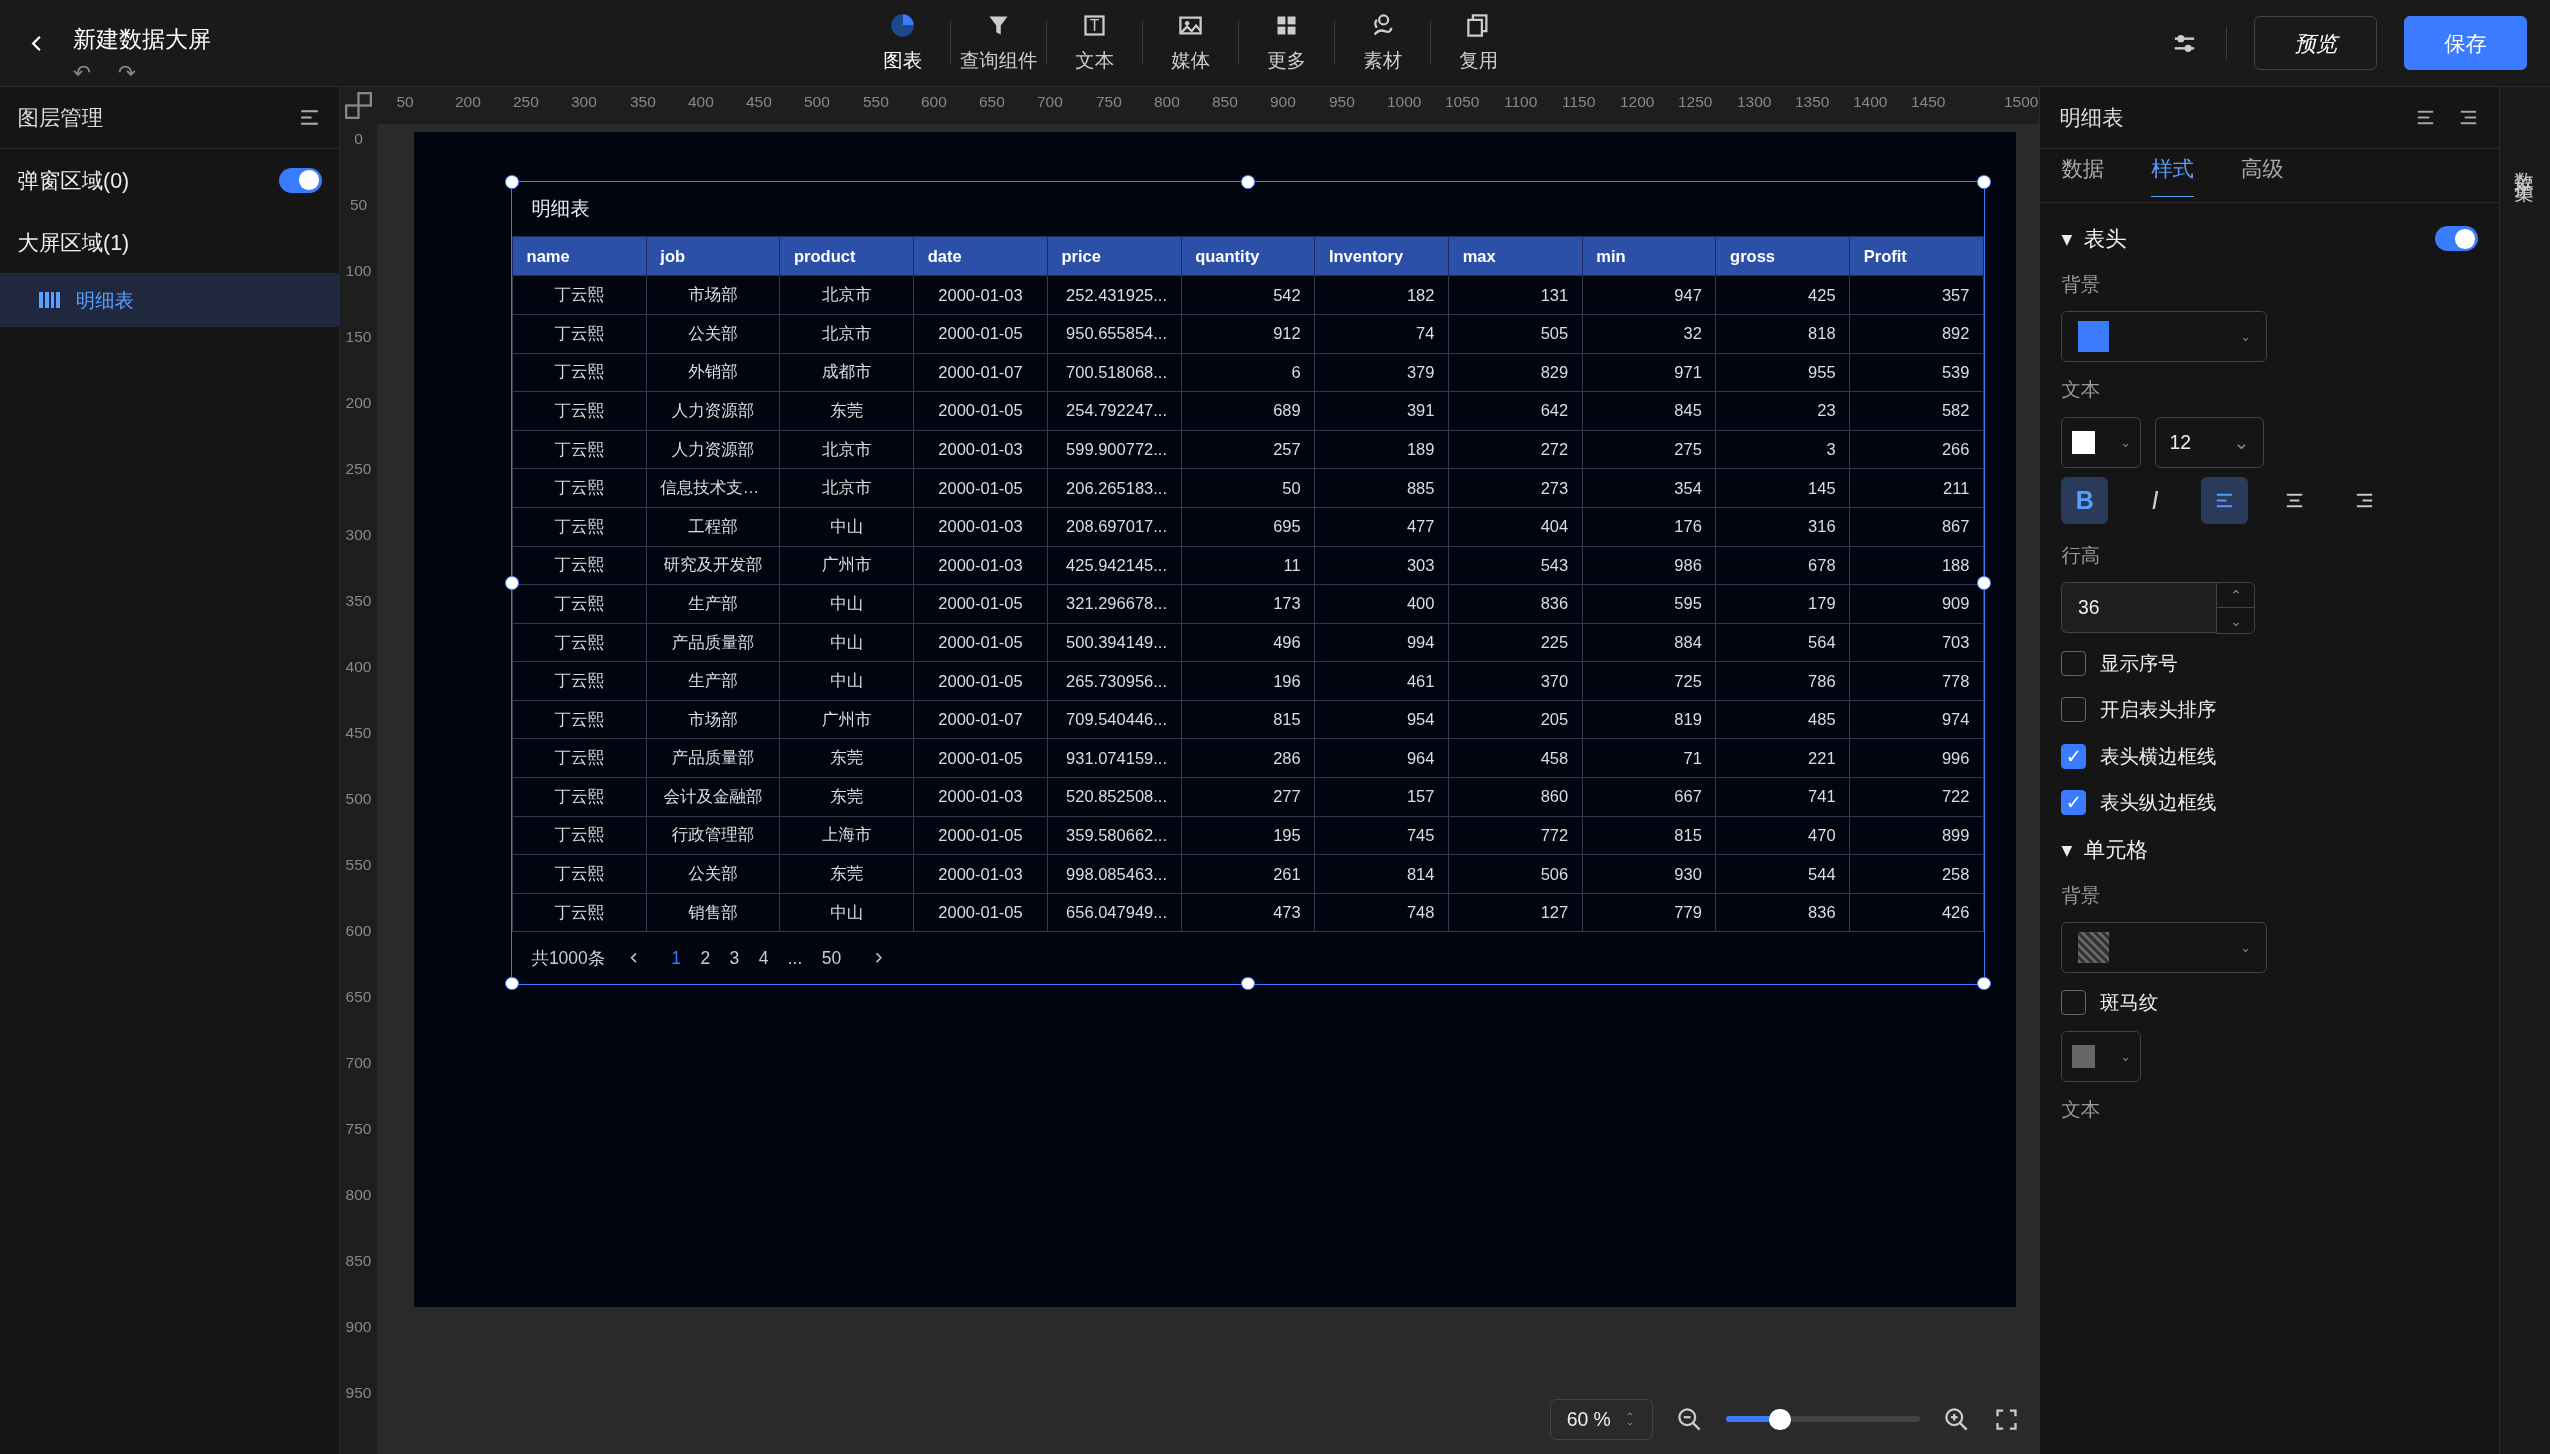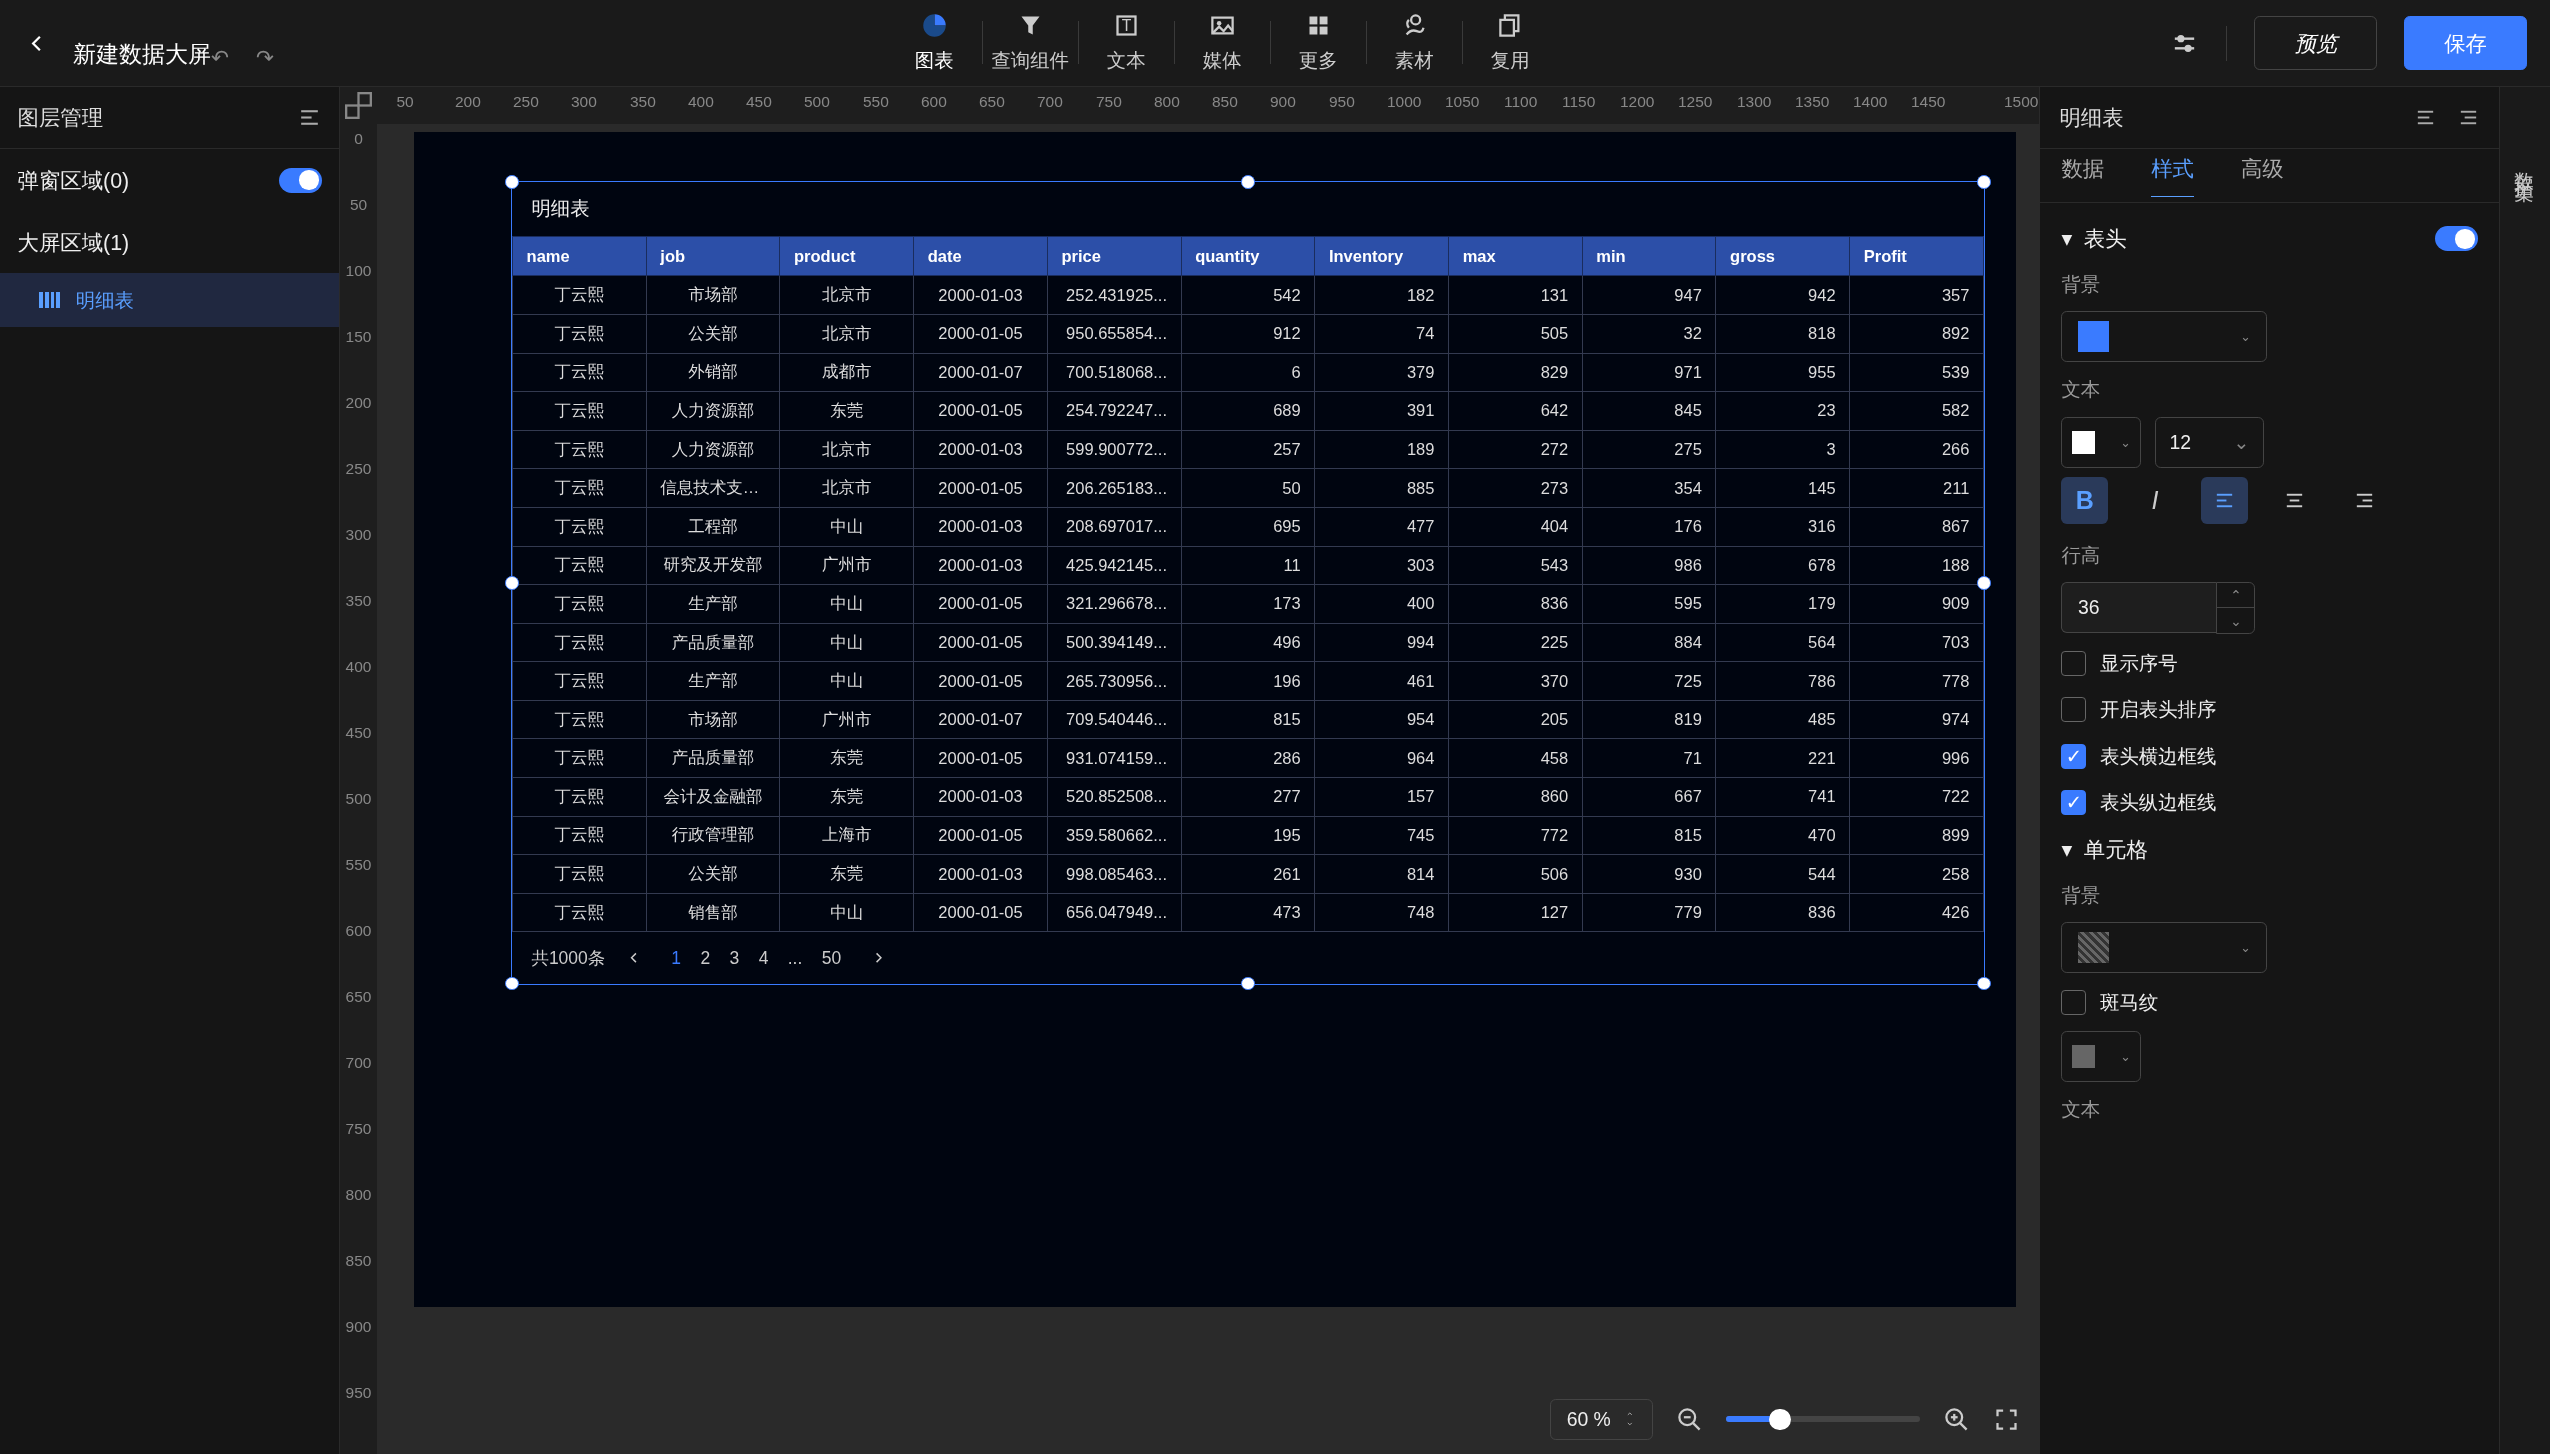--- a/index.html
+++ b/index.html
@@ -1,21 +1,21 @@
 <!DOCTYPE html>
 <html><head>
 <meta charset="utf-8">
 <style>
   * { margin:0; padding:0; box-sizing:border-box; font-family:-apple-system,BlinkMacSystemFont,"Segoe UI",sans-serif; }
   body { background:#0a0a0a; color:#e0e0e0; font-size:12.6px; overflow:hidden; width:2550px; height:1455px; }
   .app { display:flex; flex-direction:column; height:100%; }
   
   .topbar { display:flex; align-items:center; height:87px; background:#1a1a1a; border-bottom:1px solid #2a2a2a; padding:0 23px; }
   .back-arrow { cursor:pointer; margin-right:23px; }
-  .doc-block { display:flex; flex-direction:row; justify-content:center;margin-top:24px; }
+  .doc-block { display:flex; flex-direction:column; justify-content:center;margin-top:24px; }
   .doc-title { color:#fff; font-size:23px; font-weight:500; }
   .undo-group { display:flex; gap:27px; margin-top:5.8px; }
   .undo-group span { color:#888; cursor:pointer; font-size:21.4px; }
   .tool-tabs { display:flex; gap:0; margin:0 auto; }
   .tool-tab { display:flex; flex-direction:column; align-items:center; justify-content:center; width:95px; gap:7.8px; cursor:pointer; position:relative; }
   .tool-tab .icon { width:27px; height:27px; display:flex; align-items:center; justify-content:center; }
   .tool-tab .lbl { color:#ccc; font-size:19.4px; }
   .tool-tab.active .lbl { color:#fff; }
   .tool-sep { width:1px; height:43px; background:#3a3a3a; align-self:center; }
   .top-actions { display:flex; align-items:center; gap:27px; }
@@ -327,21 +327,21 @@
                     <tr>
                       <td>丁云熙</td>
                       <td>市场部</td>
                       <td>北京市</td>
                       <td>2000-01-03</td>
                       <td>252.431925...</td>
                       <td>542</td>
                       <td>182</td>
                       <td>131</td>
                       <td>947</td>
-                      <td>942</td>
+                      <td>425</td>
                       <td>357</td>
                     </tr>
                     <tr>
                       <td>丁云熙</td>
                       <td>公关部</td>
                       <td>北京市</td>
                       <td>2000-01-05</td>
                       <td>950.655854...</td>
                       <td>912</td>
                       <td>74</td>

